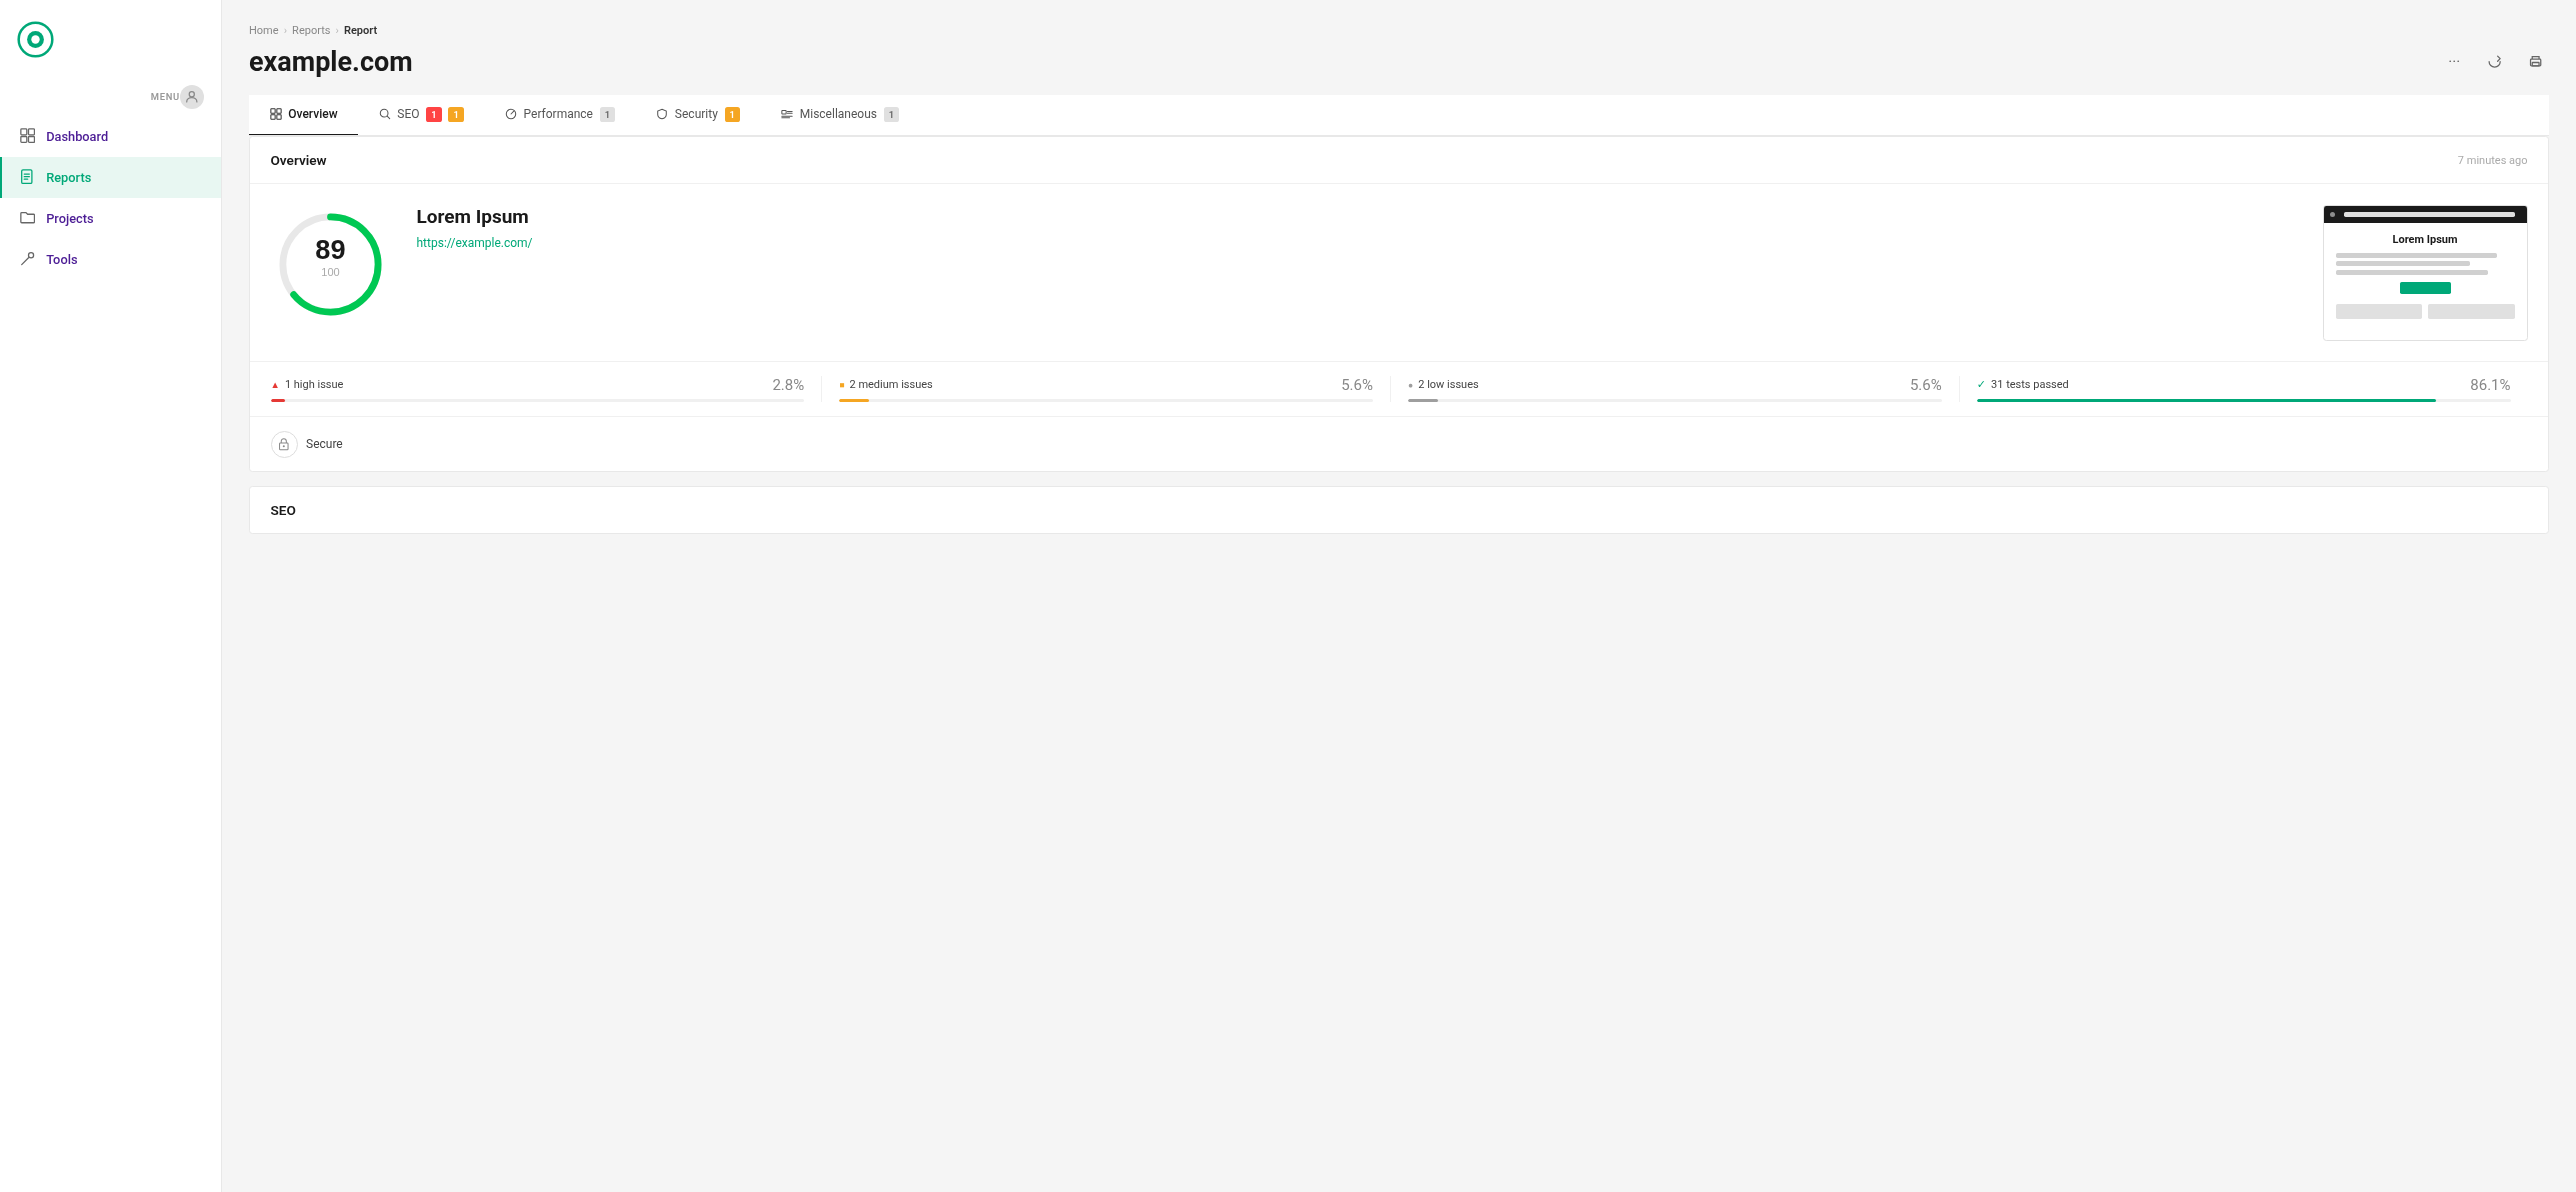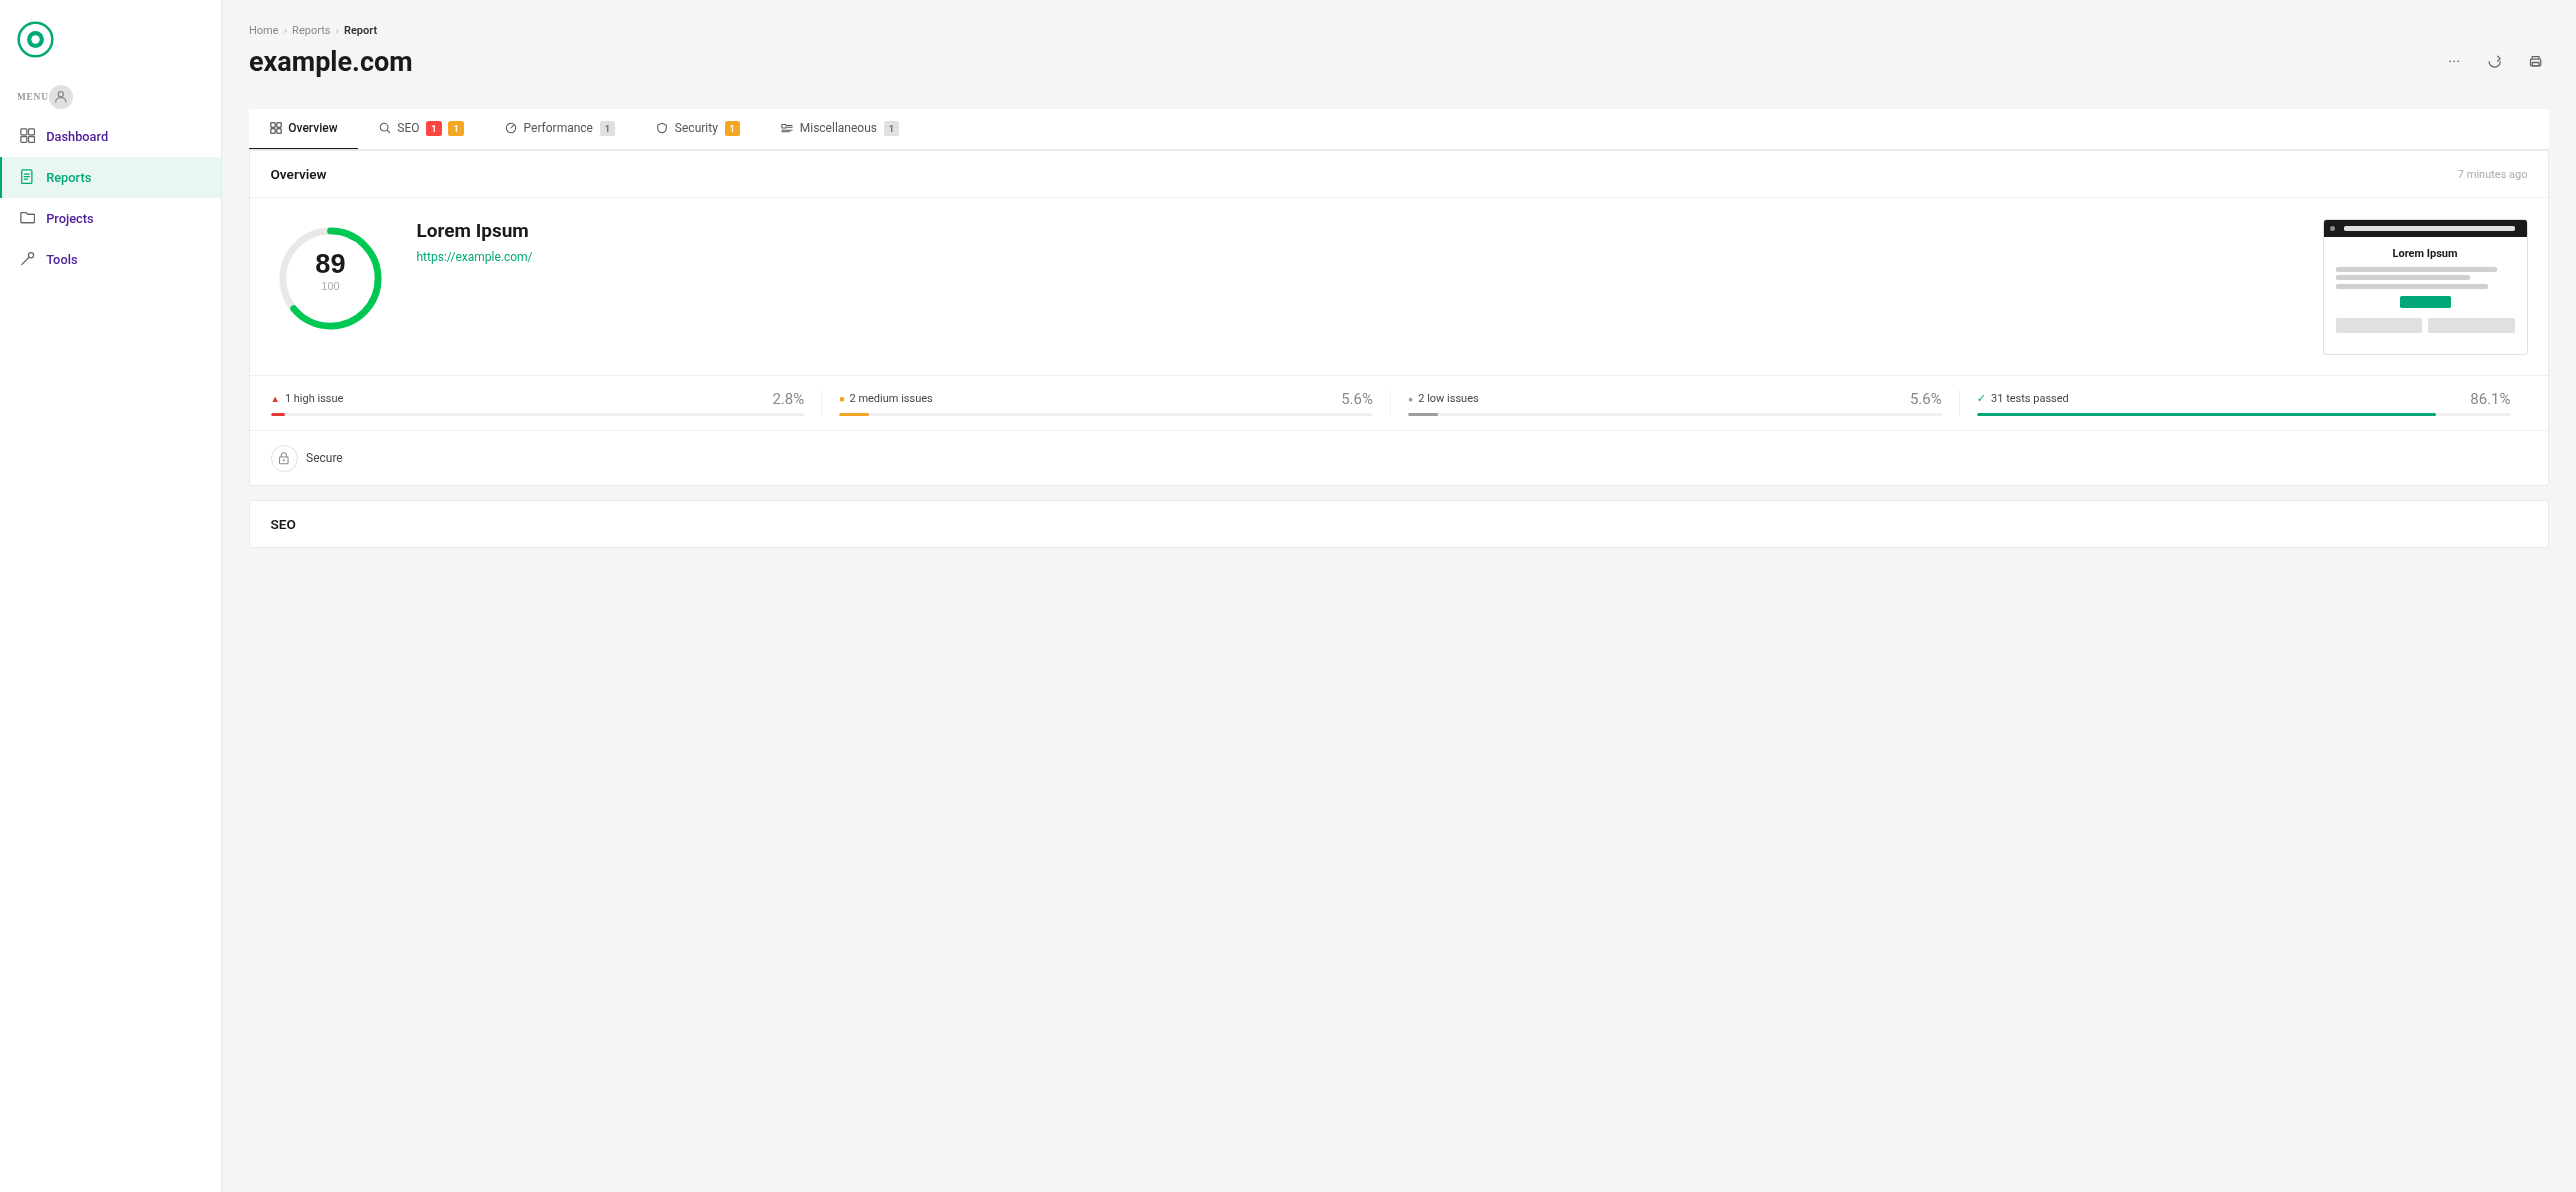--- a/index.html
+++ b/index.html
@@ -21,22 +21,21 @@
       align-items: center;
     }
     .logo-circle {
       width: 37px;
       height: 37px;
     }
     .sidebar-menu-label {
       padding: 6.8px 17px 6.8px;
       display: flex;
       align-items: center;
-      justify-content: flex-start;
-      font-family: Liberation Serif, serif;
+      justify-content: flex-end;
     }
     .sidebar-menu-label span {
       font-size: 9.4px;
       font-weight: 600;
       color: #999;
       letter-spacing: 0.08em;
     }
     .sidebar-avatar-icon {
       width: 24px;
       height: 24px;
@@ -93,21 +92,21 @@
       margin-bottom: 8.5px;
     }
     .breadcrumb-sep { color: #bbb; }
     .breadcrumb-active { color: #333; font-weight: 600; }
 
     
     .page-header {
       display: flex;
       align-items: center;
       justify-content: space-between;
-      margin-bottom: 31px;
+      margin-bottom: 17px;
     }
     .page-title {
       font-size: 27px;
       font-weight: 700;
       color: #1a1a1a;
     }
     .header-actions {
       display: flex;
       align-items: center;
       gap: 13.6px;

